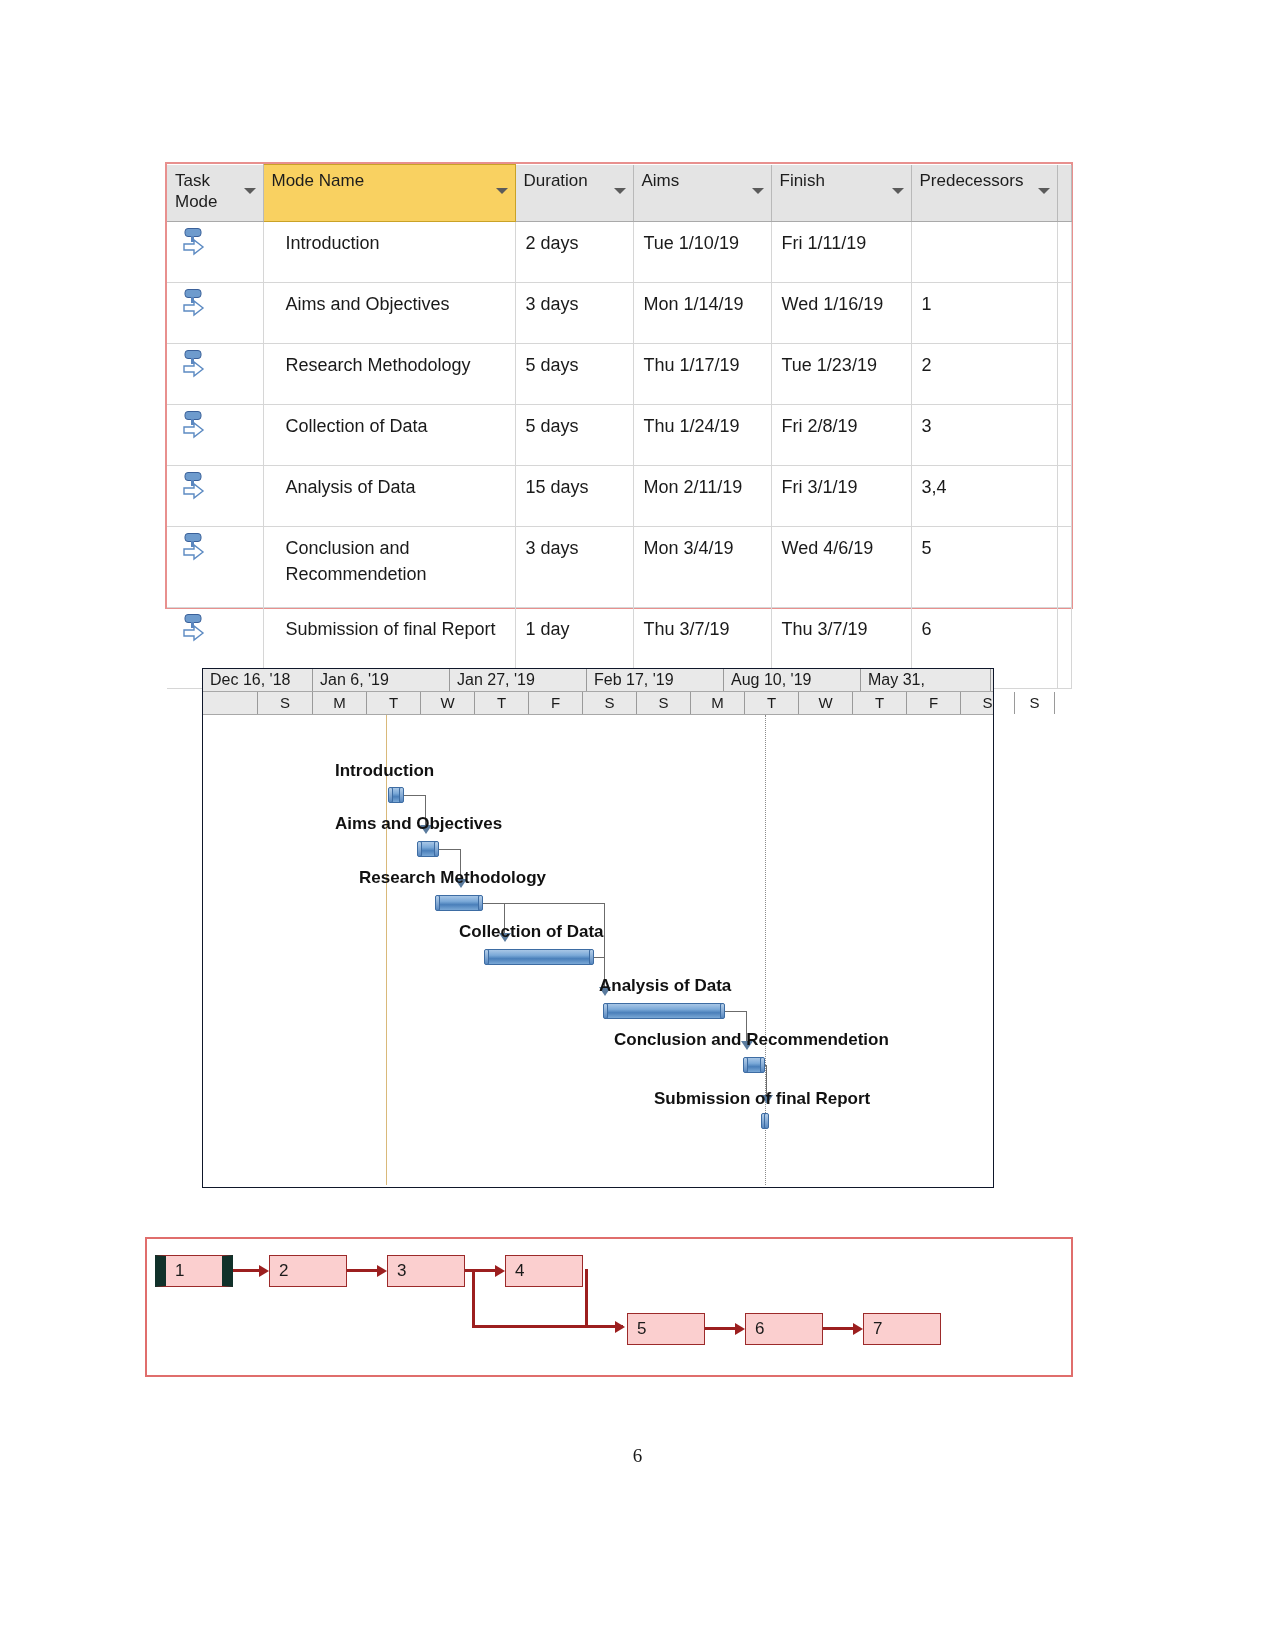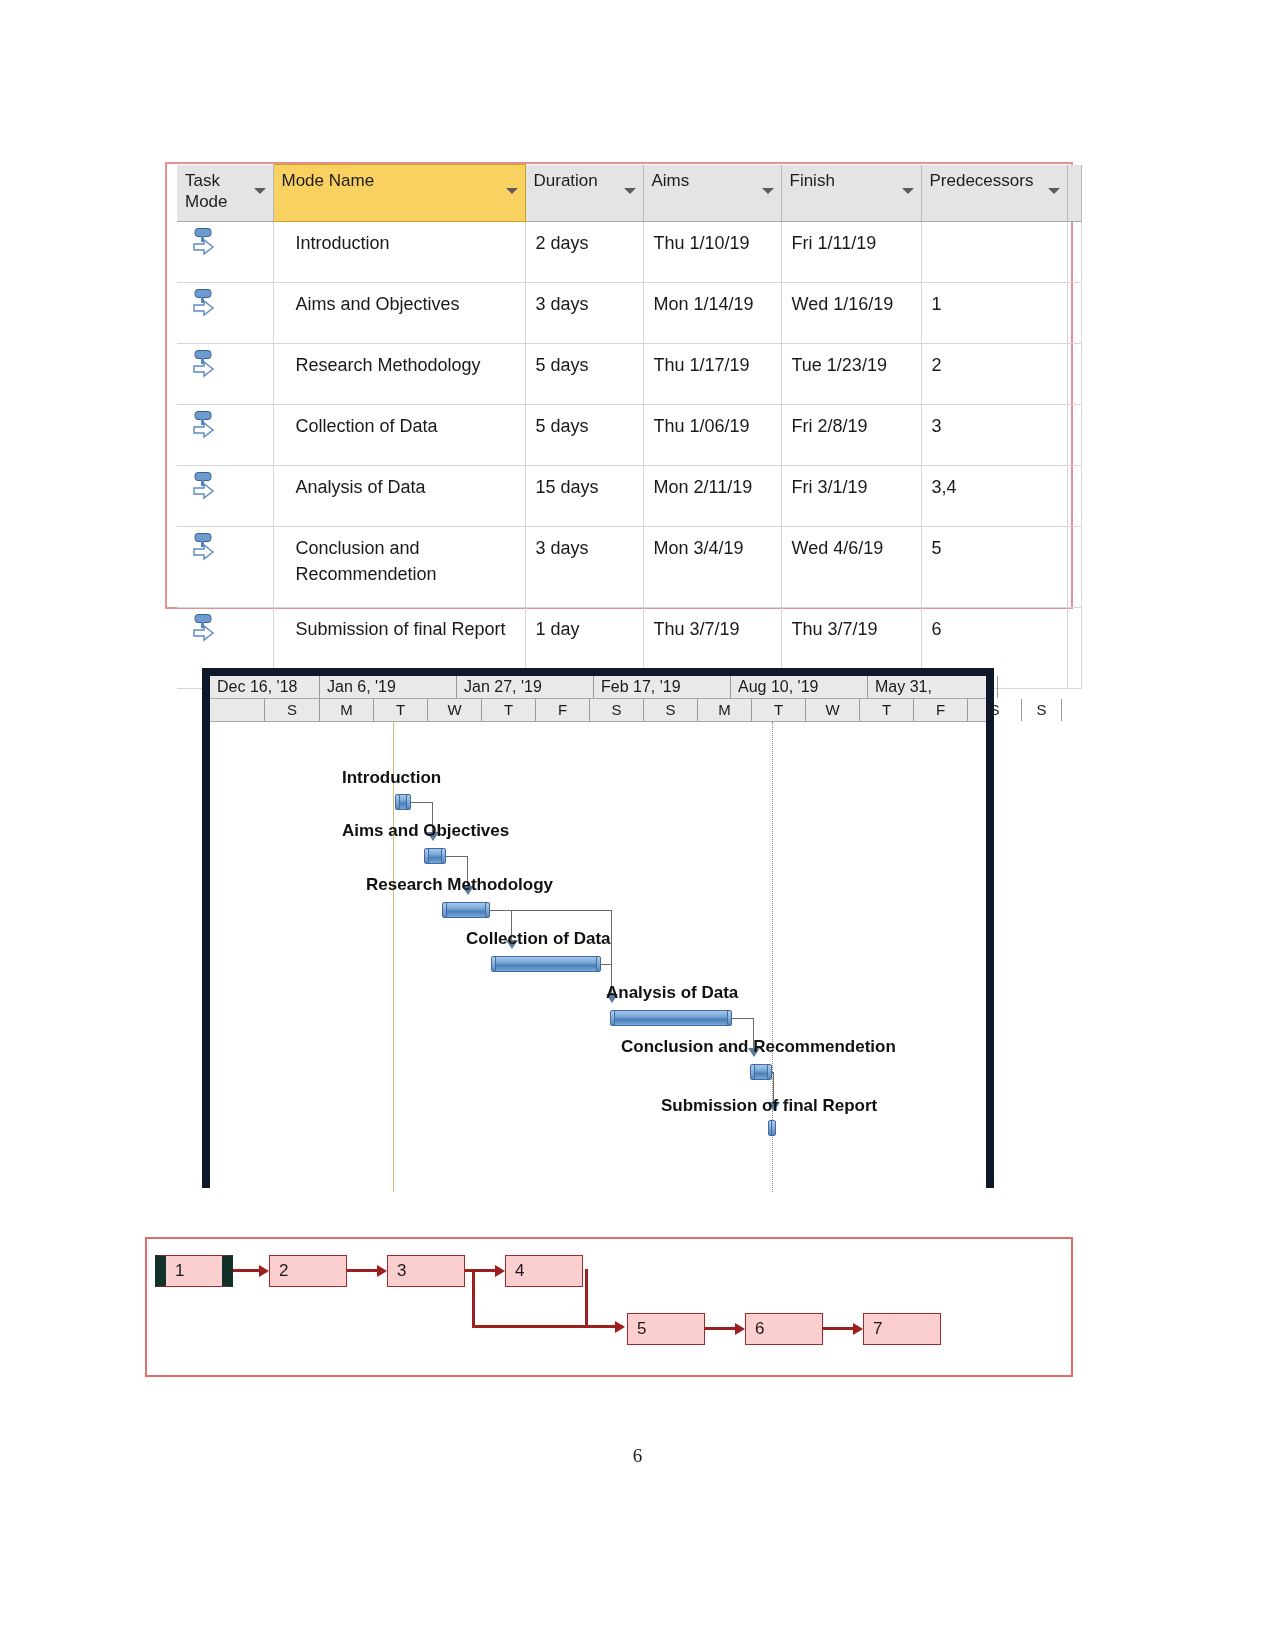--- a/index.html
+++ b/index.html
@@ -19,21 +19,20 @@
   
   #task-table-figure {
     position: absolute;
     left: 165px;
     top: 162px;
     width: 908px;
     height: 447px;
     border: 2px solid #e8908e;
     box-sizing: border-box;
     background: #ffffff;
-    padding-left: 10px;
   }
   table.proj {
     border-collapse: collapse;
     width: 100%;
     table-layout: fixed;
     font-size: 17px;
   }
   table.proj col.c-mode   { width: 96px; }
   table.proj col.c-name   { width: 252px; }
   table.proj col.c-dur    { width: 118px; }
@@ -97,21 +96,21 @@
   .mode-icon { display:block; width: 26px; height: 30px; position: relative; }
   .mode-icon svg { position:absolute; left:0; top:0; }
 
   
   #gantt-figure {
     position: absolute;
     left: 202px;
     top: 668px;
     width: 792px;
     height: 520px;
-    border: 8px solid #0f172a;
+    border: 1px solid #0f172a;
     box-sizing: border-box;
     background: #ffffff;
   }
   .gantt-header { width: 100%; }
   .gantt-months {
     display: flex;
     height: 23px;
     background: #e9e9e9;
     border-bottom: 1px solid #a8a8a8;
     box-sizing: border-box;
@@ -307,21 +306,21 @@
           <span class="mode-icon">
             <svg width="26" height="30" viewBox="0 0 26 30">
               <rect x="2" y="0.5" width="16" height="8" rx="3" fill="#6e9bcd" stroke="#3a6099"></rect>
               <rect x="8" y="8" width="3" height="6" fill="#5a86bf"></rect>
               <path d="M1 16 H11 V12 L20 19 L11 26 V22 H1 Z" fill="#ffffff" stroke="#5c8ac2" stroke-width="1.4"></path>
             </svg>
           </span>
         </td>
         <td class="name-cell">Introduction</td>
         <td>2 days</td>
-        <td>Thu 1/10/19</td>
+        <td>Tue 1/10/19</td>
         <td>Fri 1/11/19</td>
         <td></td>
         <td></td>
       </tr>
 
       <tr>
         <td class="mode-cell">
           <span class="mode-icon">
             <svg width="26" height="30" viewBox="0 0 26 30">
               <rect x="2" y="0.5" width="16" height="8" rx="3" fill="#6e9bcd" stroke="#3a6099"></rect>
@@ -361,21 +360,21 @@
           <span class="mode-icon">
             <svg width="26" height="30" viewBox="0 0 26 30">
               <rect x="2" y="0.5" width="16" height="8" rx="3" fill="#6e9bcd" stroke="#3a6099"></rect>
               <rect x="8" y="8" width="3" height="6" fill="#5a86bf"></rect>
               <path d="M1 16 H11 V12 L20 19 L11 26 V22 H1 Z" fill="#ffffff" stroke="#5c8ac2" stroke-width="1.4"></path>
             </svg>
           </span>
         </td>
         <td class="name-cell">Collection of Data</td>
         <td>5 days</td>
-        <td>Thu 1/06/19</td>
+        <td>Thu 1/24/19</td>
         <td>Fri 2/8/19</td>
         <td>3</td>
         <td></td>
       </tr>
 
       <tr>
         <td class="mode-cell">
           <span class="mode-icon">
             <svg width="26" height="30" viewBox="0 0 26 30">
               <rect x="2" y="0.5" width="16" height="8" rx="3" fill="#6e9bcd" stroke="#3a6099"></rect>

